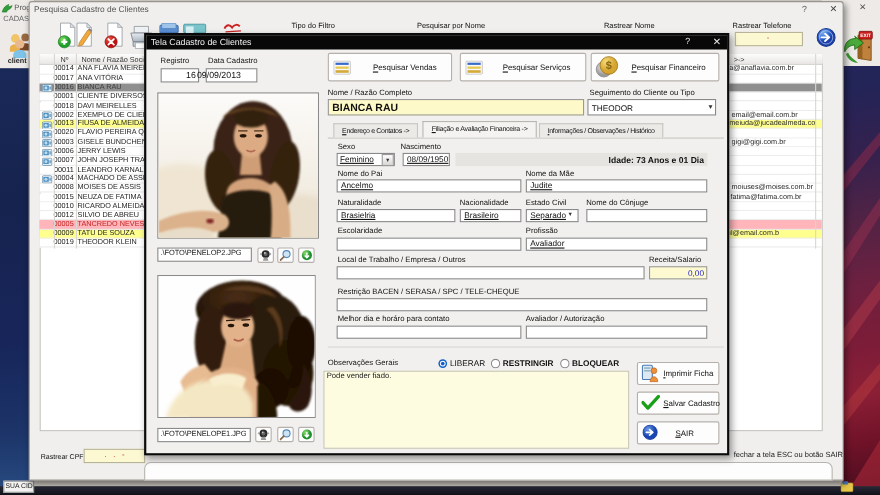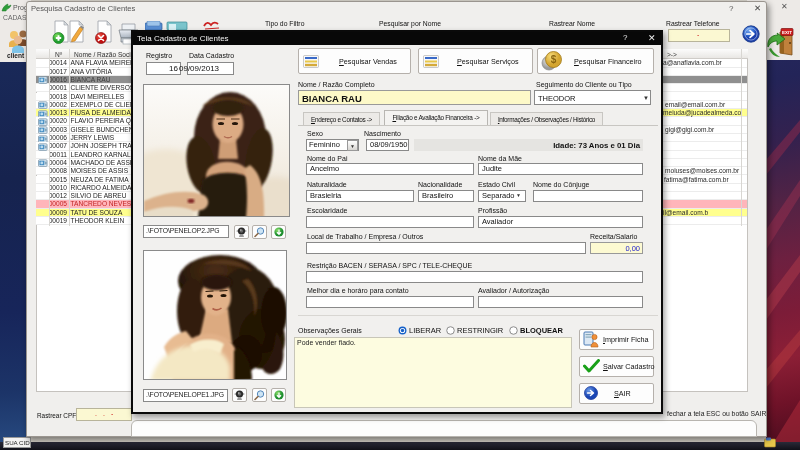--- a/index.html
+++ b/index.html
@@ -1,21 +1,21 @@
 <!DOCTYPE html>
 <html><head><meta charset="utf-8">
 <style>
 * { margin:0; padding:0; box-sizing:border-box; }
 html,body { width:800px; height:450px; overflow:hidden; }
 body { font-family:"Liberation Sans", sans-serif; position:relative; background:#d4d0c8; }
 .ab { position:absolute; }
 .rtx { font-size:6.6px; line-height:8.3px; white-space:nowrap; }
 .lbl { font-size:7px; color:#101010; white-space:nowrap; }
 .fld { background:#fff; border:1px solid #898989; }
-.ftx { font-size:7.5px; line-height:10px; color:#111; padding-left:2px; white-space:nowrap; }
+.ftx { font-size:7.5px; line-height:10px; color:#111; padding-left:2px; white-space:nowrap;text-decoration:underline; }
 .btn { background:#fdfdfd; border:1px solid #b5b0ab; border-radius:2px; }
 .btx { font-size:7.2px; color:#111; white-space:nowrap; }
 </style></head>
 <body>
 
 <div class="ab" style="left:0;top:0;width:31px;height:445px;background:linear-gradient(178deg,#1b2c5e 0%,#16234e 40%,#17255a 70%,#1c3468 88%,#274a80 100%)"></div>
 <div class="ab" style="left:766px;top:0;width:34px;height:445px;background:linear-gradient(168deg,#252a60 0%,#232458 18%,#34214e 32%,#512345 45%,#6d2040 58%,#7c1c38 70%,#8c1f36 80%,#6f1228 90%,#4a0d1e 100%)"></div>
 <svg class="ab" style="left:766px;top:0" width="34" height="445" viewBox="0 0 34 445">
 <path d="M0 160 L34 120 L34 132 L0 175 Z" fill="#8a2a4a" opacity="0.55"></path>
 <path d="M0 230 L34 180 L34 196 L0 250 Z" fill="#a03050" opacity="0.45"></path>
@@ -527,21 +527,21 @@
 <div class="ab lbl" style="left:298px;top:327px">Observações Gerais</div>
 <svg class="ab" style="left:397.5px;top:325.5px" width="9" height="9" viewBox="0 0 10 10">
 <circle cx="5" cy="5" r="4.4" fill="#1560c8"></circle>
     <circle cx="5" cy="5" r="2.9" fill="#fff"></circle>
     <circle cx="5" cy="5" r="1.9" fill="#1560c8"></circle>
 </svg>
 <div class="ab" style="left:409px;top:326px;font-size:7.5px;font-weight:normal;color:#111">LIBERAR</div>
 <svg class="ab" style="left:445.5px;top:325.5px" width="9" height="9" viewBox="0 0 10 10">
 <circle cx="5" cy="5" r="4.2" fill="#fff" stroke="#8a8a8a" stroke-width="1.1"></circle>
 </svg>
-<div class="ab" style="left:457px;top:326px;font-size:7.5px;font-weight:normal;color:#111">RESTRINGIR</div>
+<div class="ab" style="left:457px;top:326px;font-size:7.5px;font-weight:bold;color:#111">RESTRINGIR</div>
 <svg class="ab" style="left:508.5px;top:325.5px" width="9" height="9" viewBox="0 0 10 10">
 <circle cx="5" cy="5" r="4.2" fill="#fff" stroke="#8a8a8a" stroke-width="1.1"></circle>
 </svg>
 <div class="ab" style="left:520px;top:326px;font-size:7.5px;font-weight:bold;color:#111">BLOQUEAR</div>
 <div class="ab" style="left:294px;top:337px;width:278px;height:71px;background:#fdfce0;border:1px solid #c8c6b8"></div>
 <div class="ab" style="left:297px;top:339px;font-size:7px;color:#222">Pode vender fiado.</div>
 
 <div class="ab btn" style="left:579px;top:329px;width:75px;height:21px"></div>
 <svg class="ab" style="left:583px;top:331px" width="16" height="17" viewBox="0 0 16 17">
 <rect x="1" y="1" width="9" height="13" rx="1" fill="#dce8f4" stroke="#4a7ab4" stroke-width="1"></rect>

